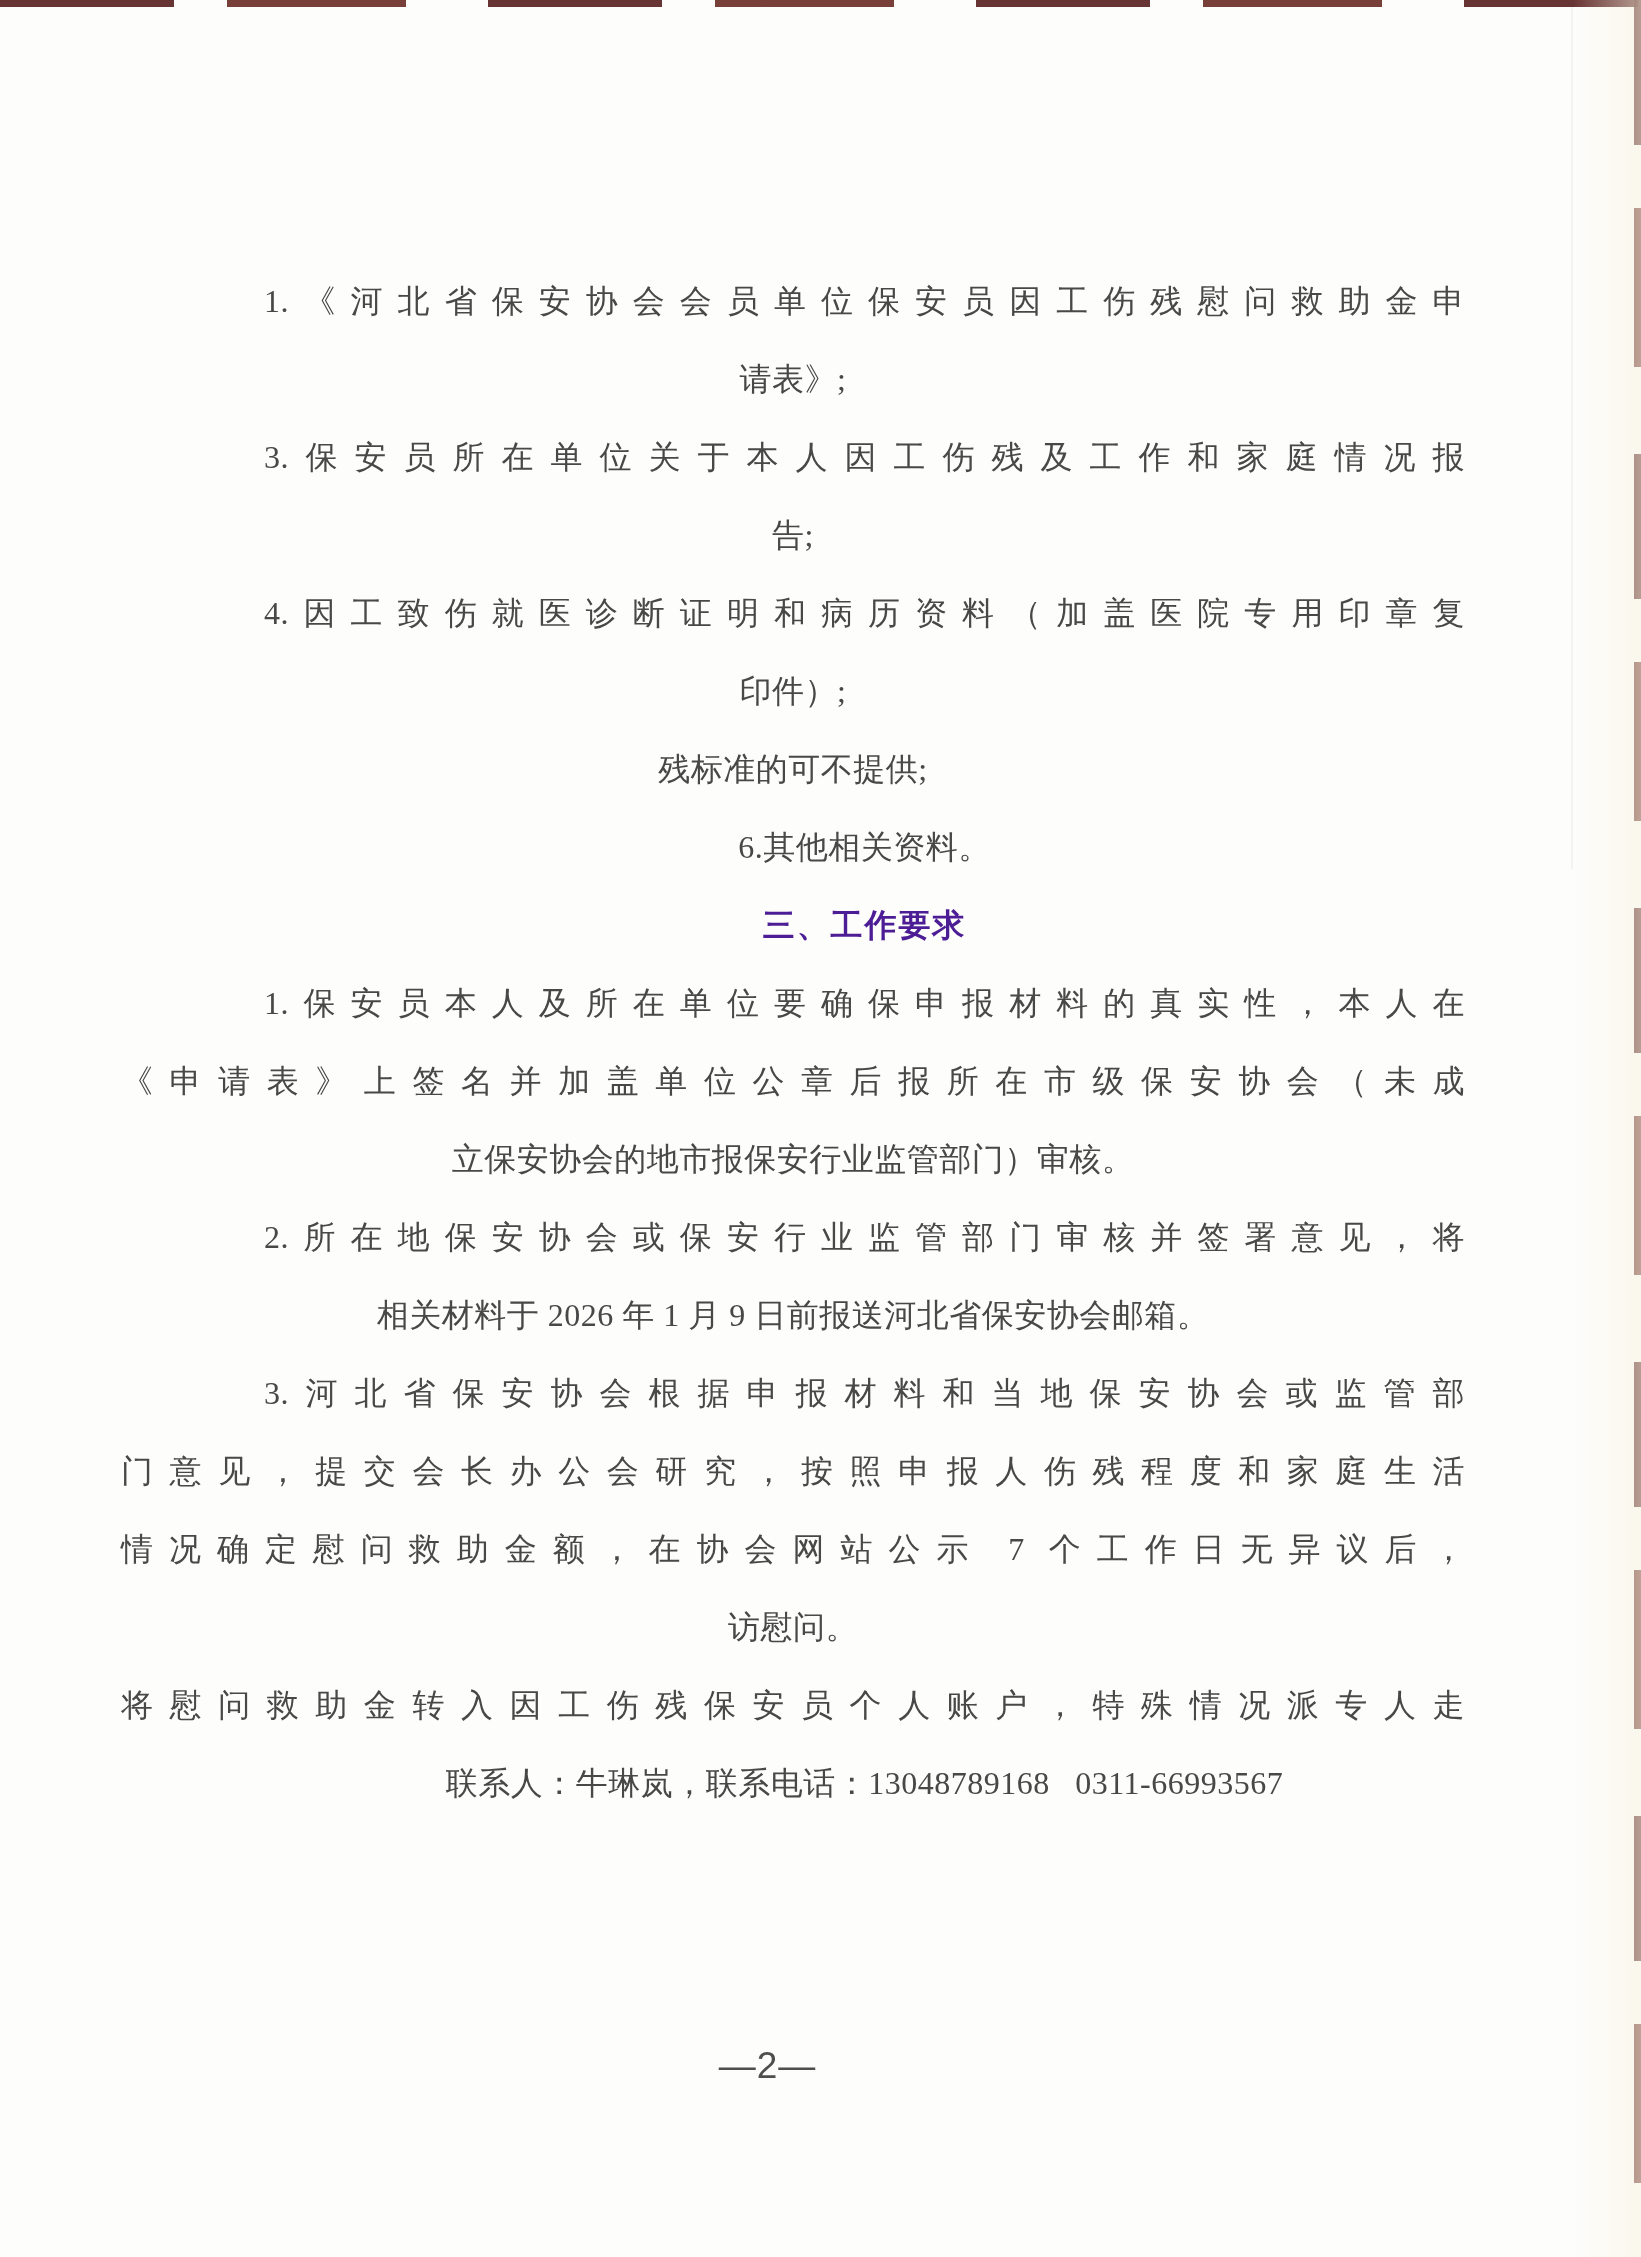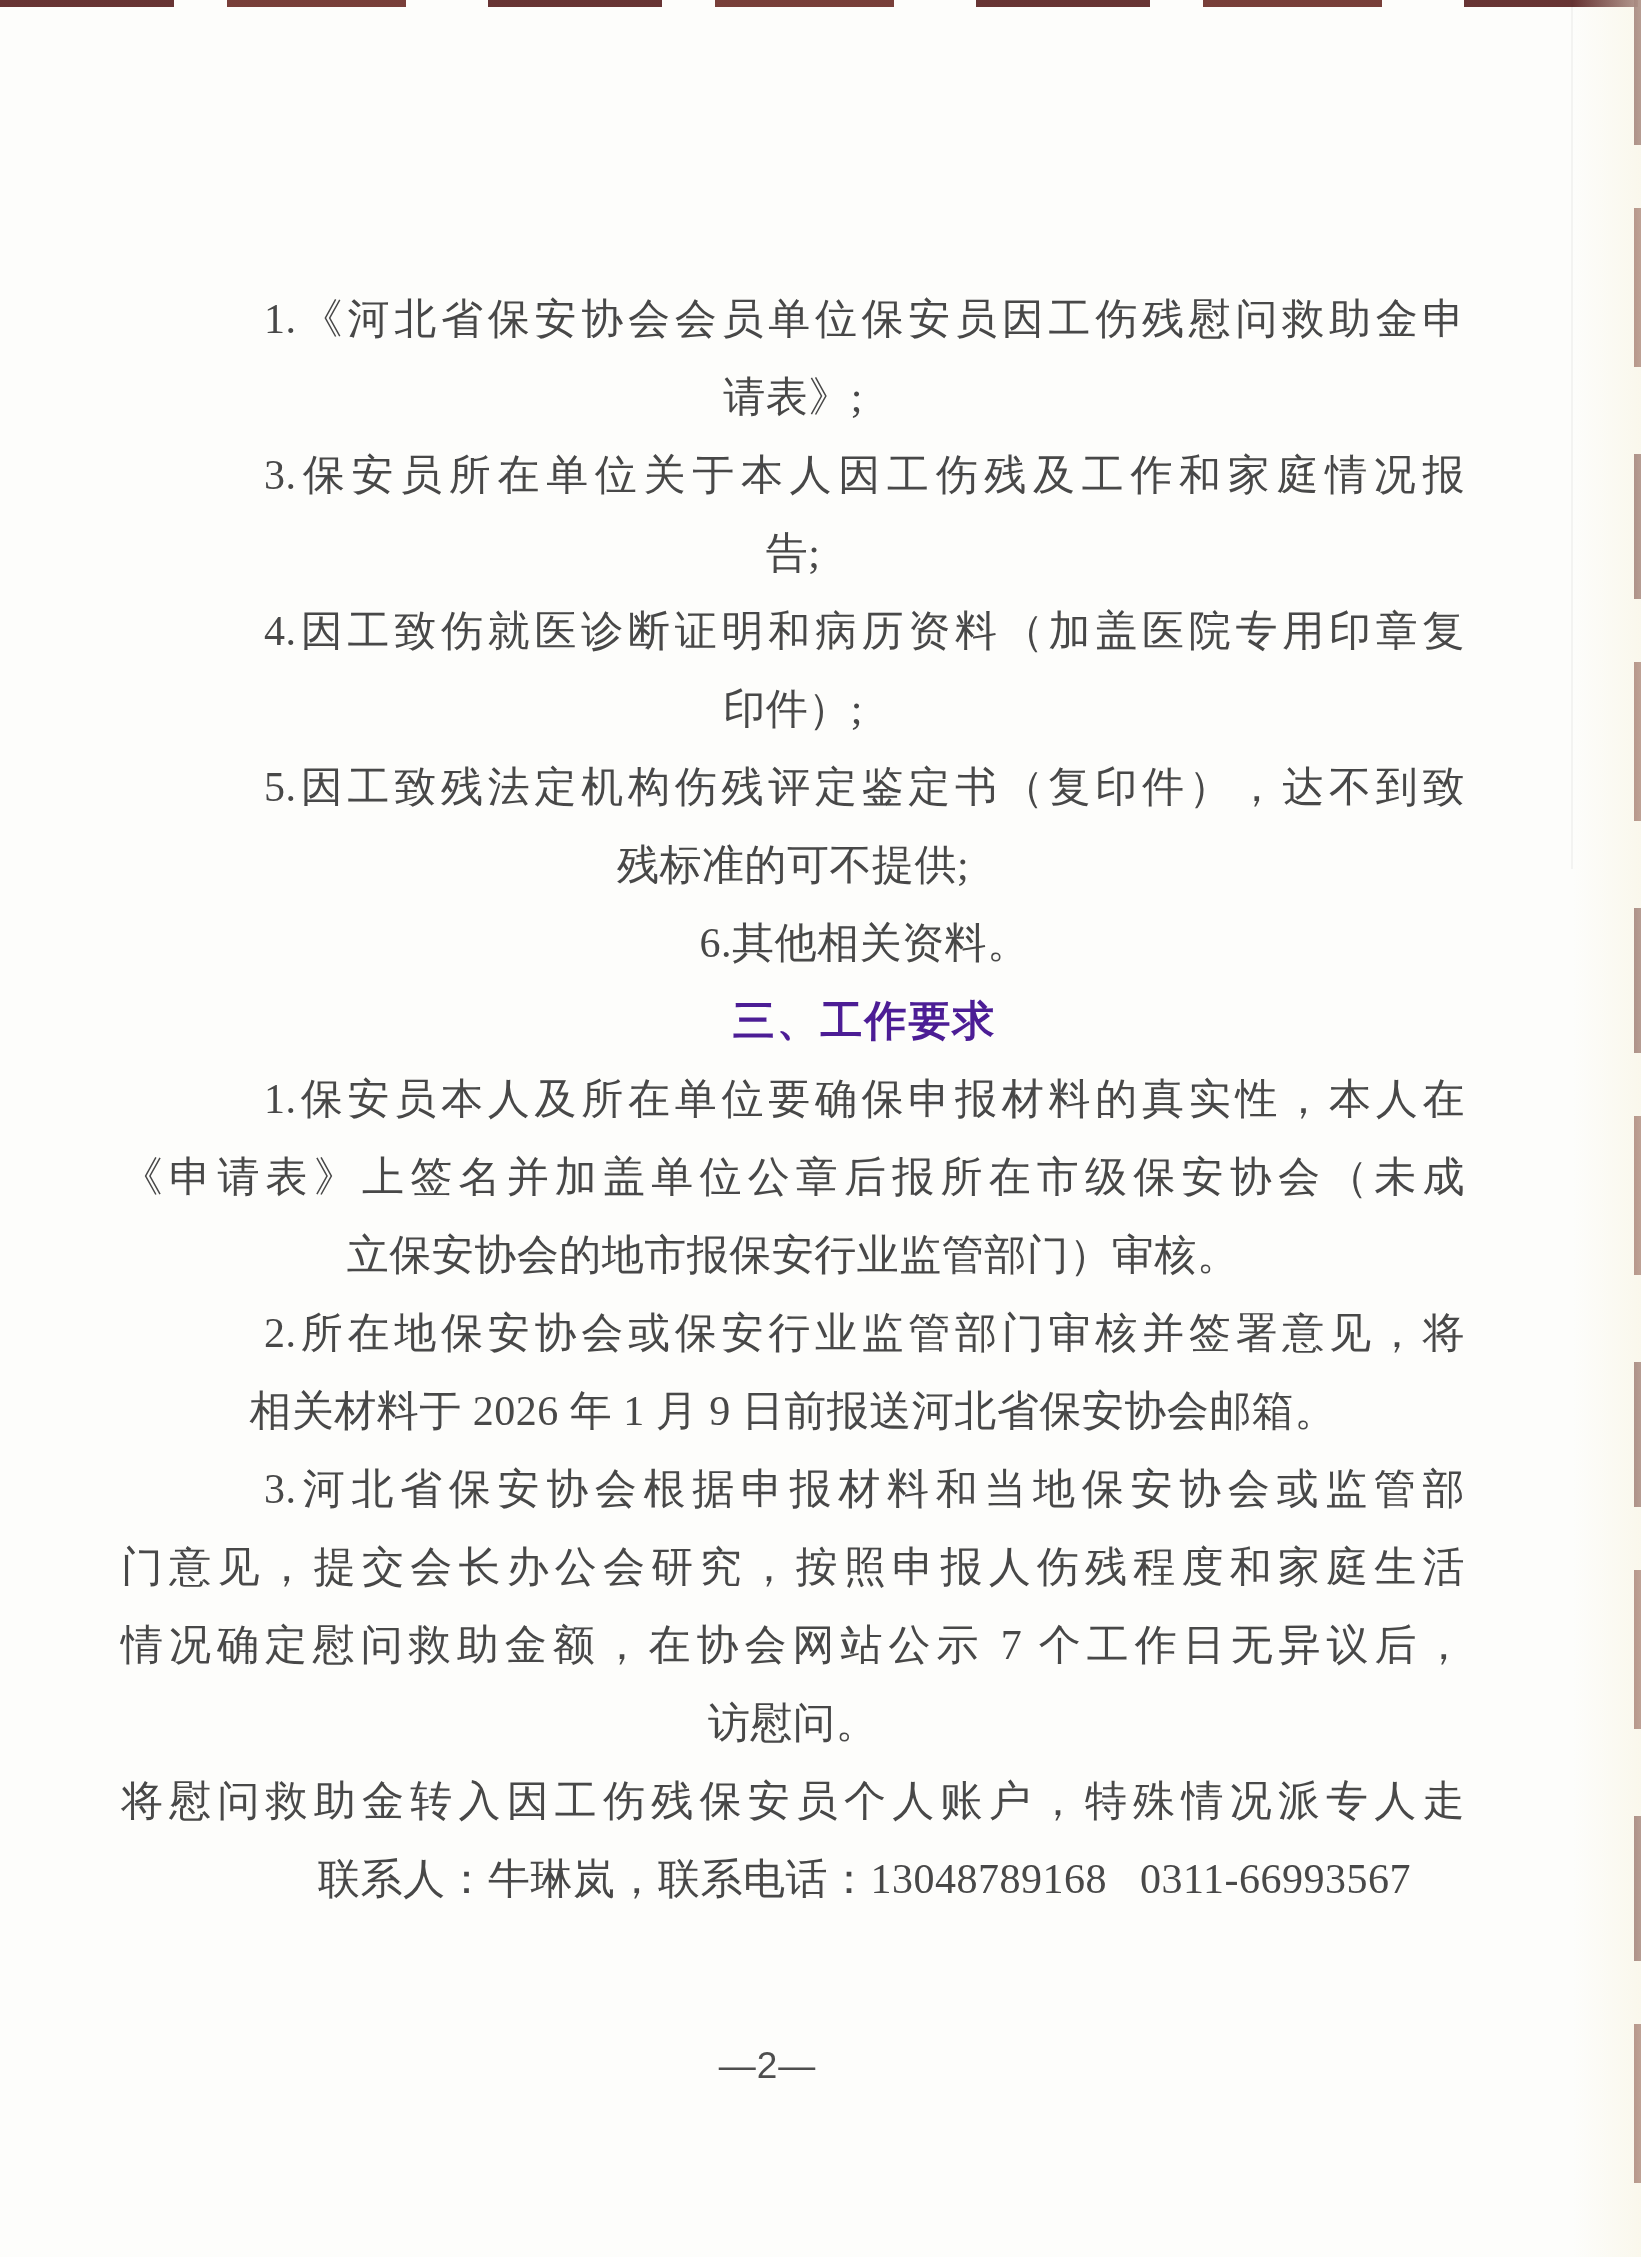--- a/index.html
+++ b/index.html
@@ -48,25 +48,25 @@
     width: 6.8px; height: 100%;
     background: repeating-linear-gradient(180deg,
       #571e1e 0px, #571e1e 145px,
       rgba(87,30,30,0) 145px, rgba(87,30,30,0) 208px,
       #6a2a24 208px, #6a2a24 367px,
       rgba(87,30,30,0) 367px, rgba(87,30,30,0) 454px);
     opacity: 0.9;
   }
   .doc-body {
     position: absolute;
-    top: 280px;
+    top: 262px;
     left: 121px;
     width: 1344px;
     color: #484848;
-    font-size: 42px;
+    font-size: 32px;
     line-height: 78px;
     letter-spacing: 0.5px;
   }
   .line {
     height: 78px;
     white-space: pre-wrap;
     text-align: center;
   }
   .line.full {
     text-align: justify;
@@ -101,21 +101,20 @@
 <div class="paper-tint"></div>
 <div class="crease"></div>
 
 <div class="doc-body">
     <div class="line indent full">1.《河北省保安协会会员单位保安员因工伤残慰问救助金申</div>
     <div class="line">请表》;</div>
     <div class="line indent full">3.保安员所在单位关于本人因工伤残及工作和家庭情况报</div>
     <div class="line">告;</div>
     <div class="line indent full">4.因工致伤就医诊断证明和病历资料（加盖医院专用印章复</div>
     <div class="line">印件）;</div>
-    <div class="line indent full">5.因工致残法定机构伤残评定鉴定书（复印件），达不到致</div>
     <div class="line">残标准的可不提供;</div>
     <div class="line indent">6.其他相关资料。</div>
     <div class="line indent heading">三、工作要求</div>
     <div class="line indent full">1.保安员本人及所在单位要确保申报材料的真实性，本人在</div>
     <div class="line full">《申请表》上签名并加盖单位公章后报所在市级保安协会（未成</div>
     <div class="line">立保安协会的地市报保安行业监管部门）审核。</div>
     <div class="line indent full">2.所在地保安协会或保安行业监管部门审核并签署意见，将</div>
     <div class="line">相关材料于 2026 年 1 月 9 日前报送河北省保安协会邮箱。</div>
     <div class="line indent full">3.河北省保安协会根据申报材料和当地保安协会或监管部</div>
     <div class="line full">门意见，提交会长办公会研究，按照申报人伤残程度和家庭生活</div>

